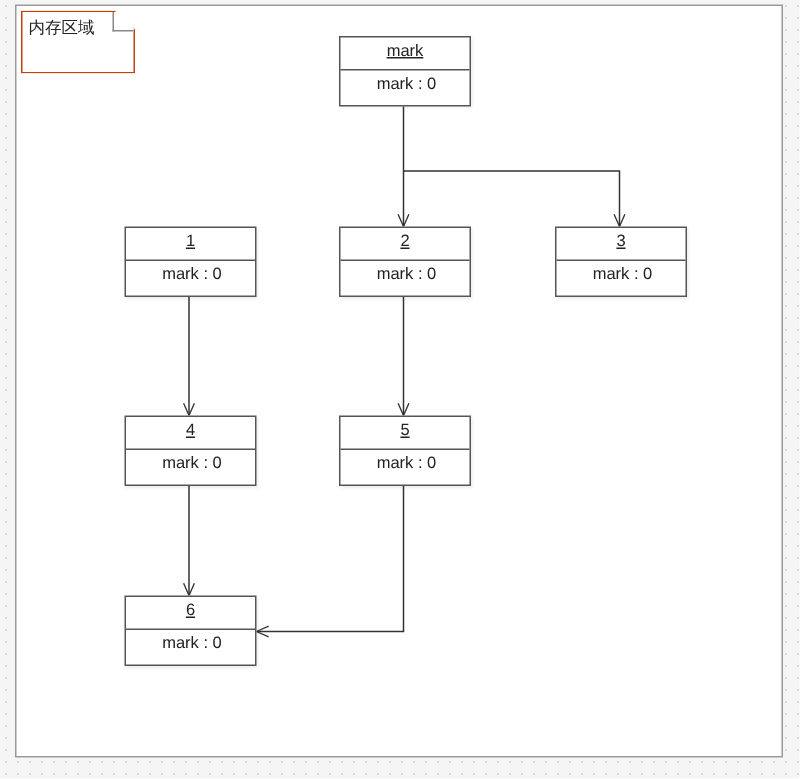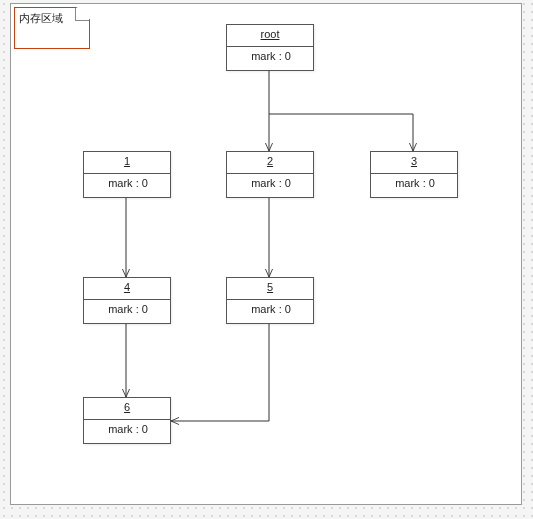--- a/index.html
+++ b/index.html
@@ -56,21 +56,21 @@
     <line x1="115" y1="193" x2="115" y2="273" stroke="#333" marker-end="url(#ah)"></line>
 
     <line x1="258" y1="193" x2="258" y2="273" stroke="#333" marker-end="url(#ah)"></line>
 
     <line x1="115" y1="319" x2="115" y2="393" stroke="#333" marker-end="url(#ah)"></line>
 
     <polyline points="258,319 258,417 160,417" fill="none" stroke="#333" marker-end="url(#ah)"></polyline>
   </svg>
 
   <div class="node" style="left:215px;top:20px;">
-    <div class="title">root</div>
+    <div class="title">mark</div>
     <div class="attr">mark : 0</div>
   </div>
   <div class="node" style="left:72px;top:147px;">
     <div class="title">1</div>
     <div class="attr">mark : 0</div>
   </div>
   <div class="node" style="left:215px;top:147px;">
     <div class="title">2</div>
     <div class="attr">mark : 0</div>
   </div>

